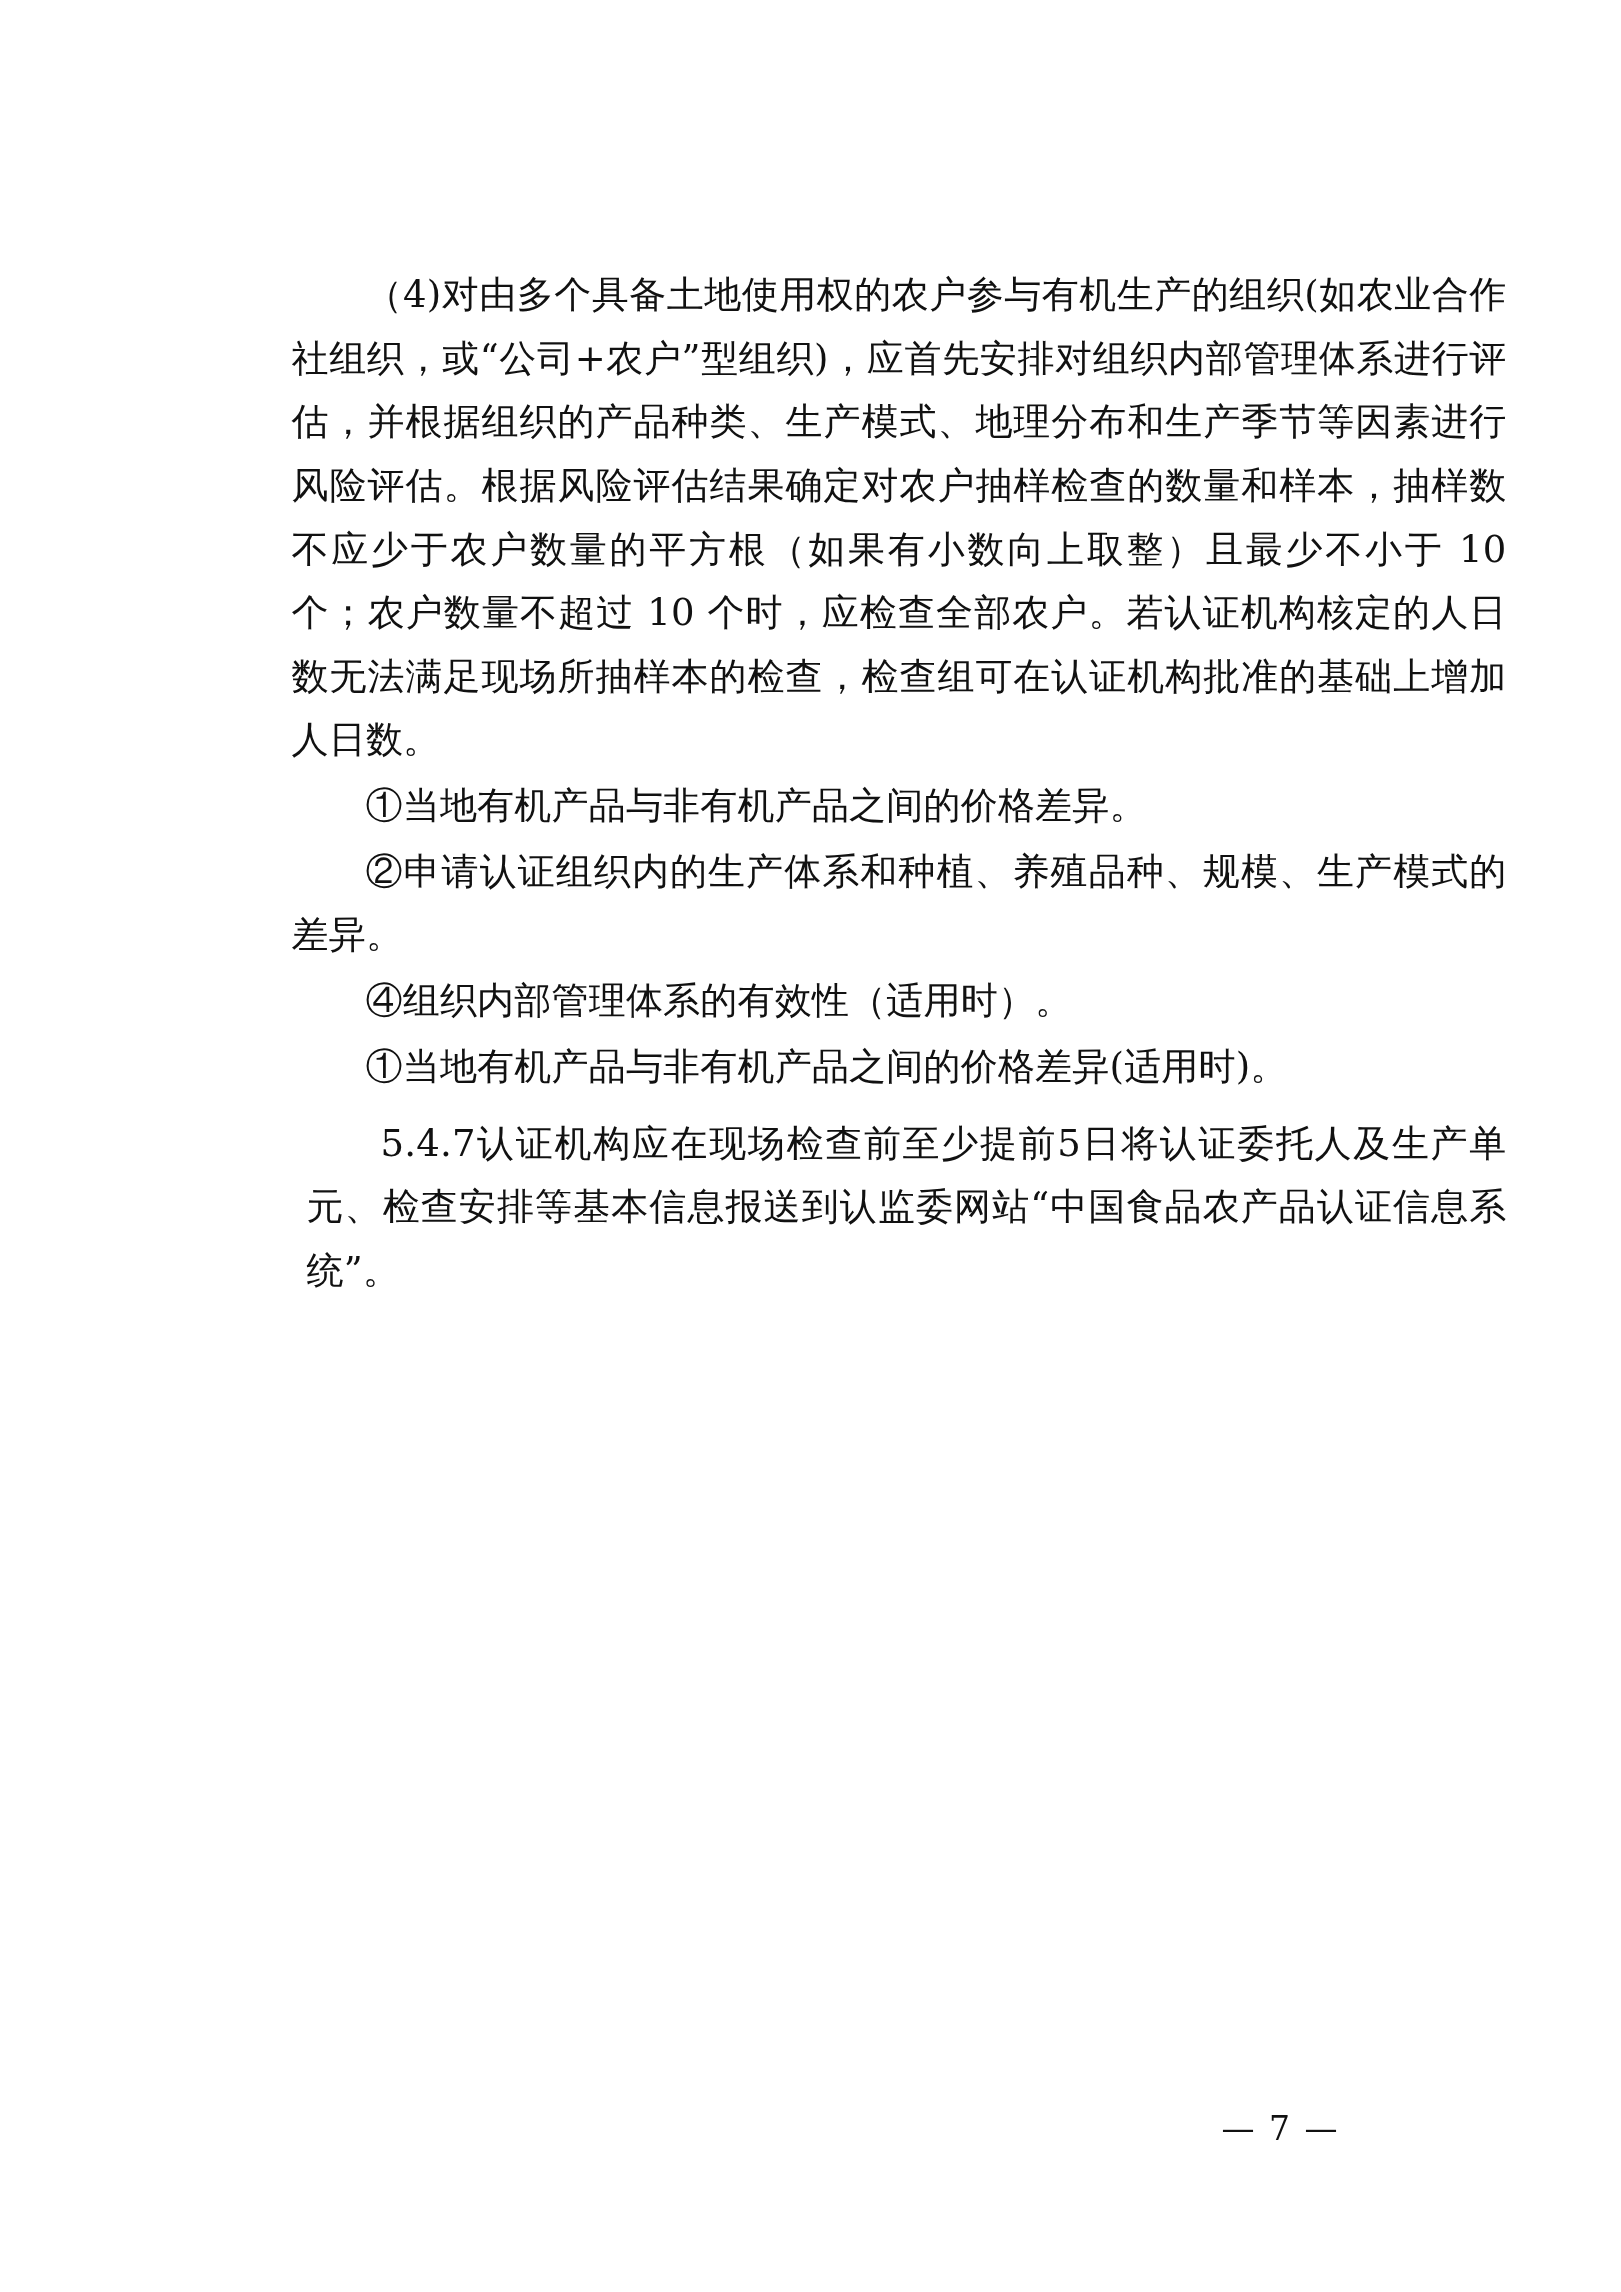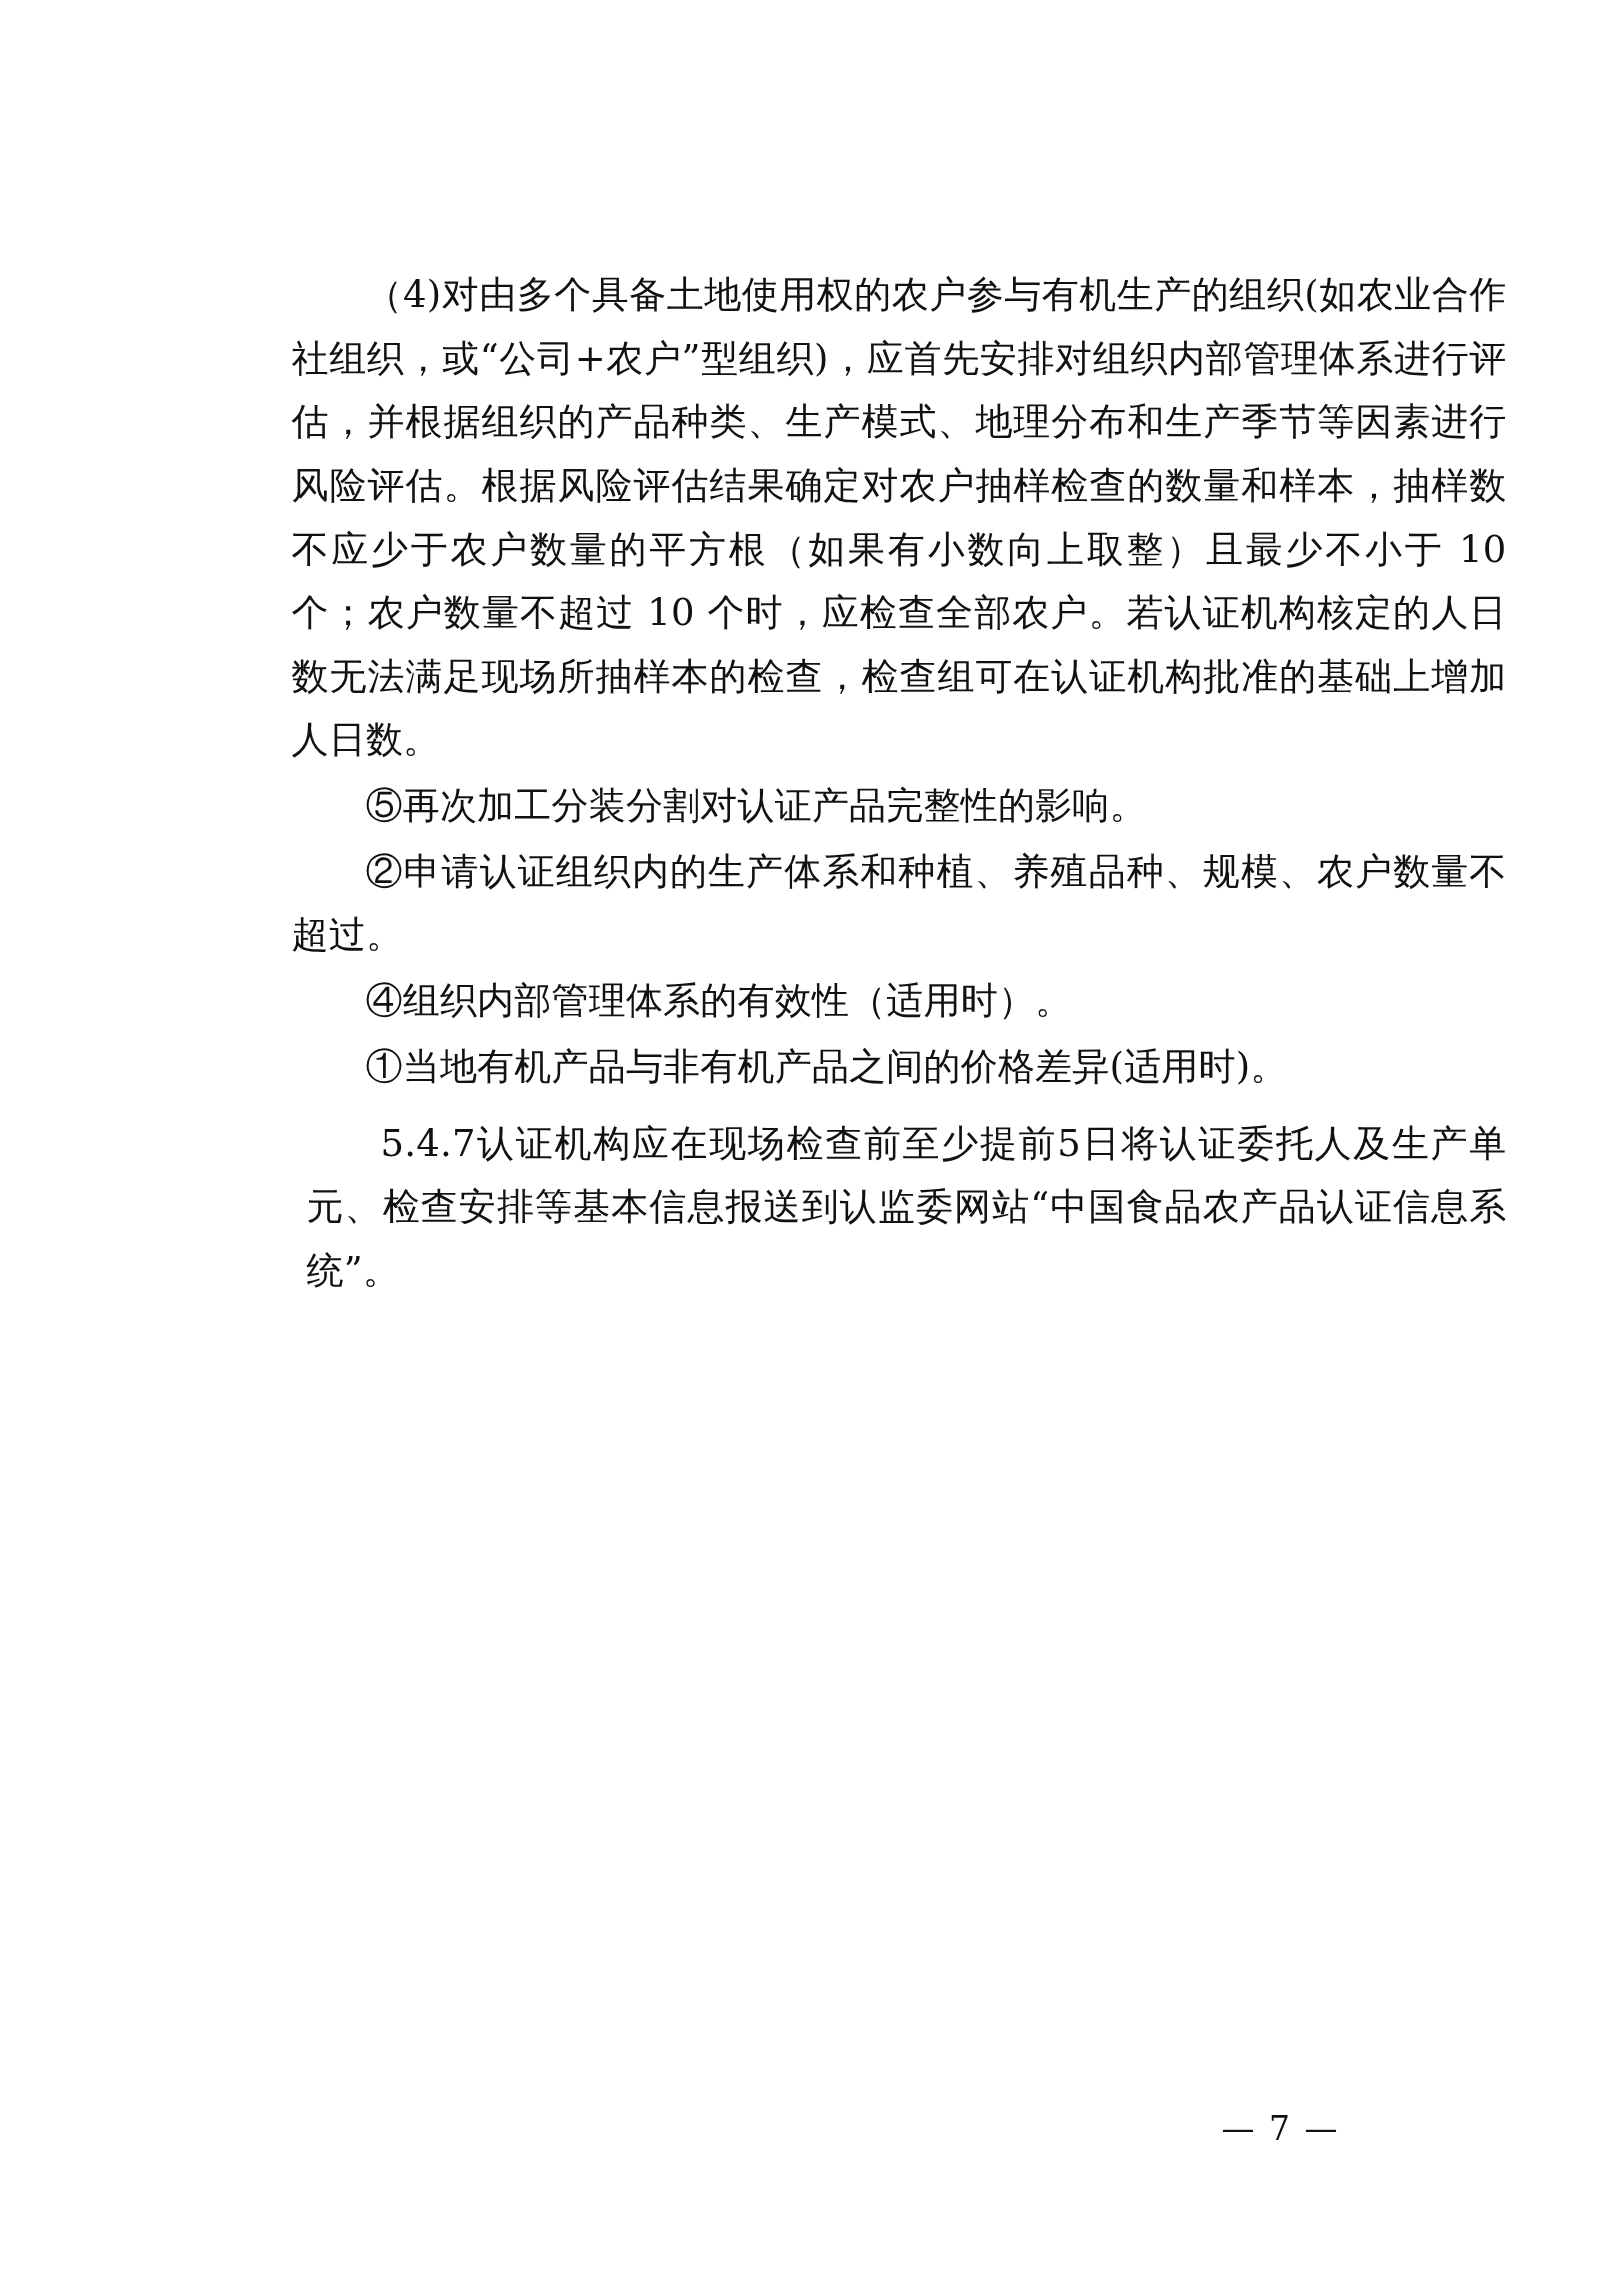--- a/index.html
+++ b/index.html
@@ -56,23 +56,23 @@
 </head>
 <body>
 
 <div class="page">
 
   <div class="content">
 
     <p class="para indent2">（4)对由多个具备土地使用权的农户参与有机生产的组织(如农业合作社组织，或“公司+农户”型组织)，应首先安排对组织内部管理体系进行评估，并根据组织的产品种类、生产模式、地理分布和生产季节等因素进行风险评估。根据风险评估结果确定对农户抽样检查的数量和样本，抽样数不应少于农户数量的平方根（如果有小数向上取整）且最少不小于 10 个；农户数量不超过 10 个时，应检查全部农户。若认证机构核定的人日数无法满足现场所抽样本的检查，检查组可在认证机构批准的基础上增加人日数。</p>
 
 
-    <p class="para indent2">⑤再次加工分装分割对认证产品完整性的影响。</p>
+    <p class="para indent2">①当地有机产品与非有机产品之间的价格差异。</p>
 
-    <p class="para indent2">②申请认证组织内的生产体系和种植、养殖品种、规模、农户数量不超过。</p>
+    <p class="para indent2">②申请认证组织内的生产体系和种植、养殖品种、规模、生产模式的差异。</p>
 
     <p class="para indent2">④组织内部管理体系的有效性（适用时）。</p>
 
 
     <p class="para indent2">①当地有机产品与非有机产品之间的价格差异(适用时)。</p>
 
 
     <p class="para indent2 gap-md">5.4.7认证机构应在现场检查前至少提前5日将认证委托人及生产单元、检查安排等基本信息报送到认监委网站“中国食品农产品认证信息系统”。</p>
 
   </div>

